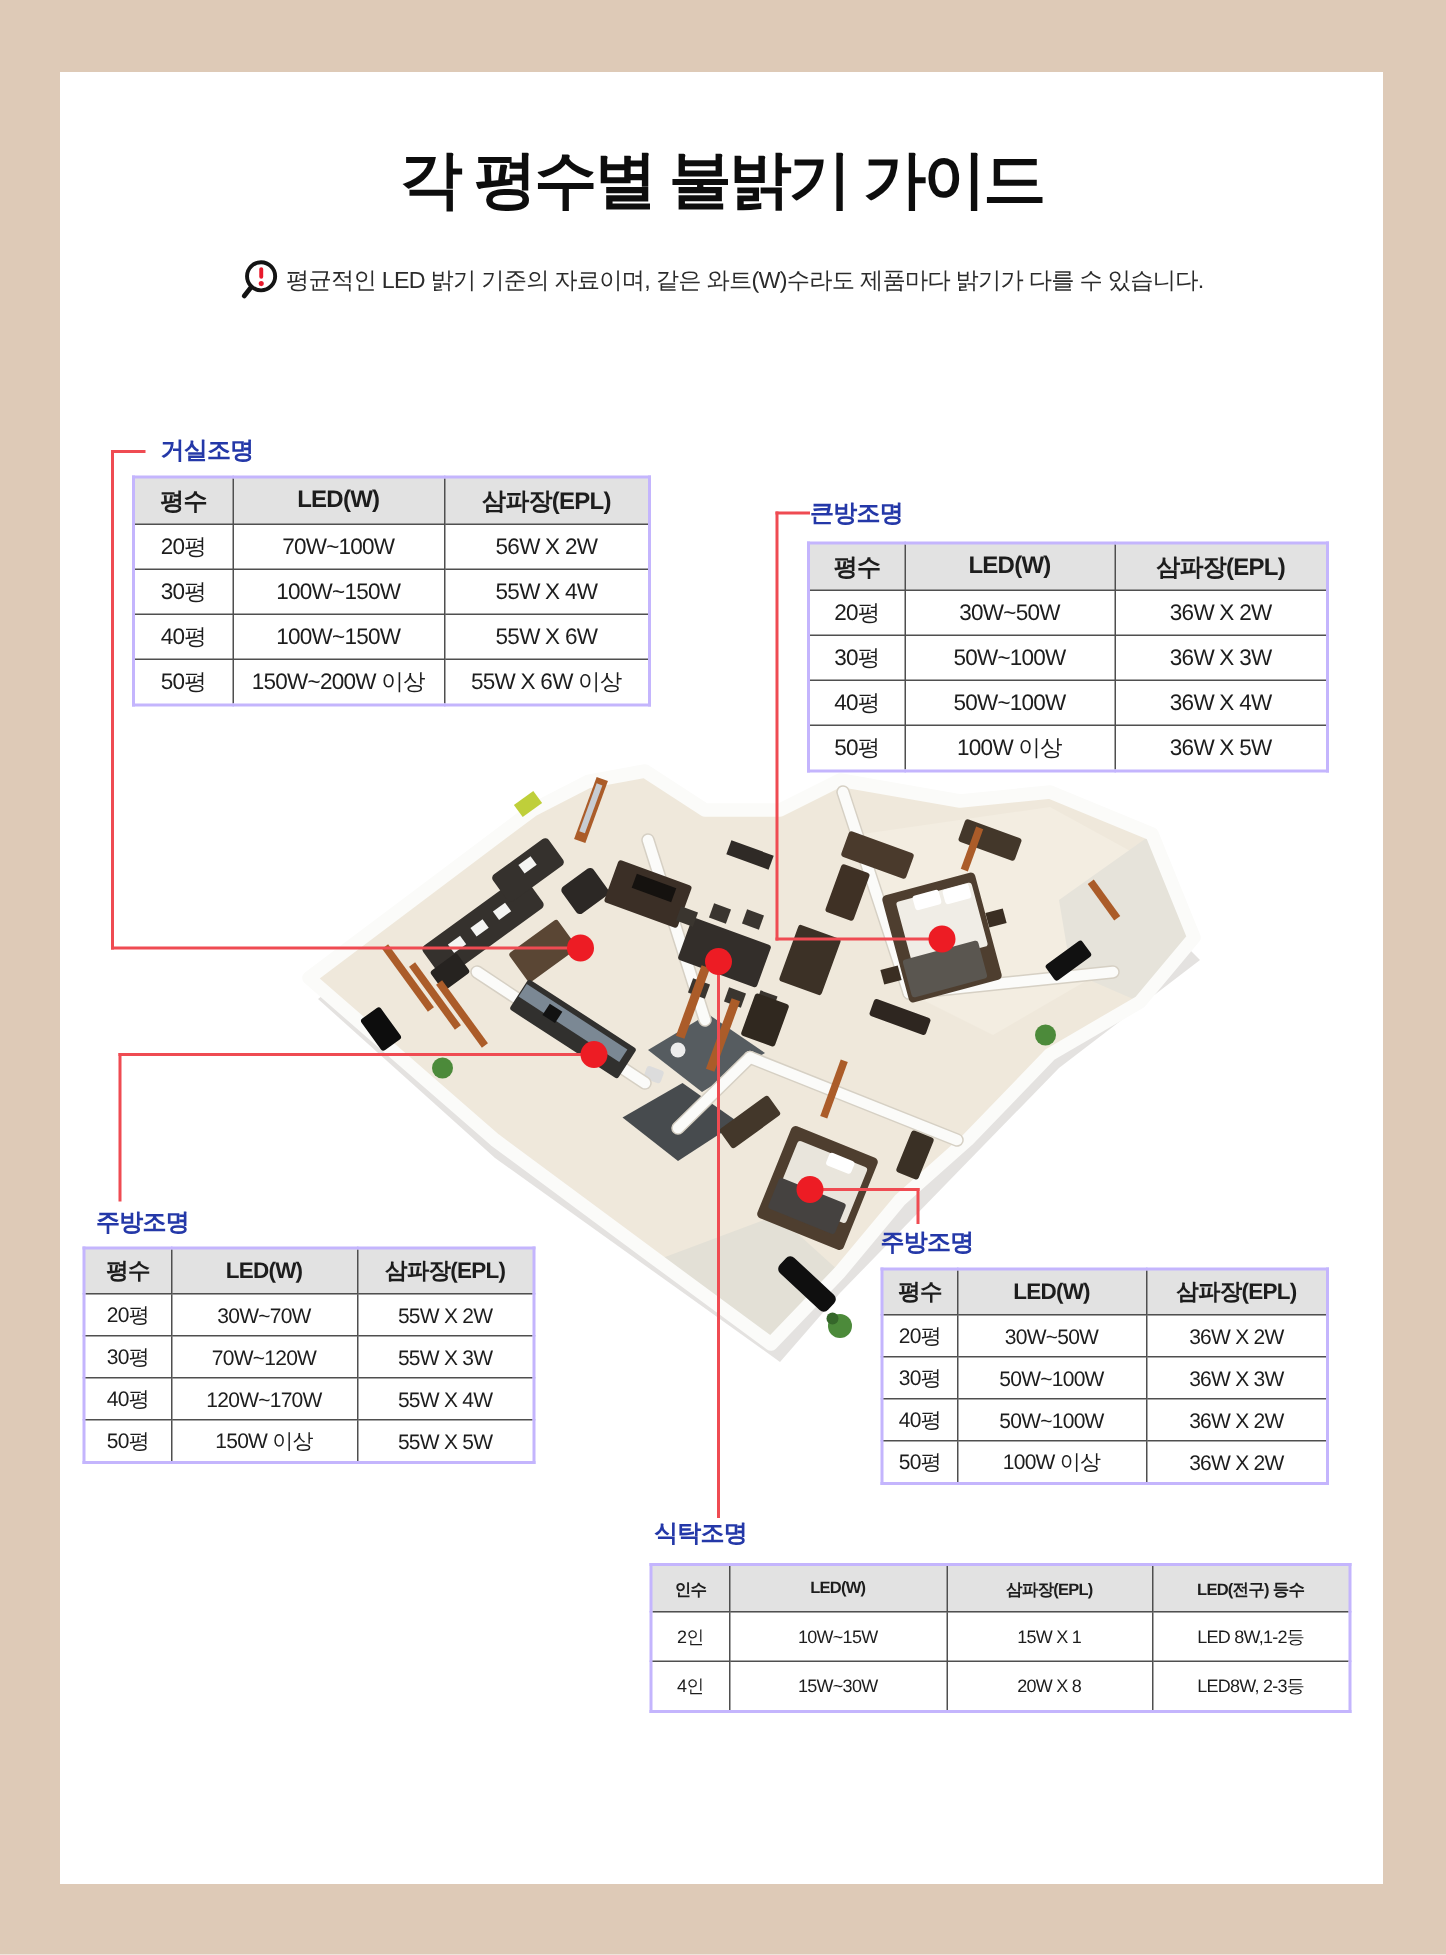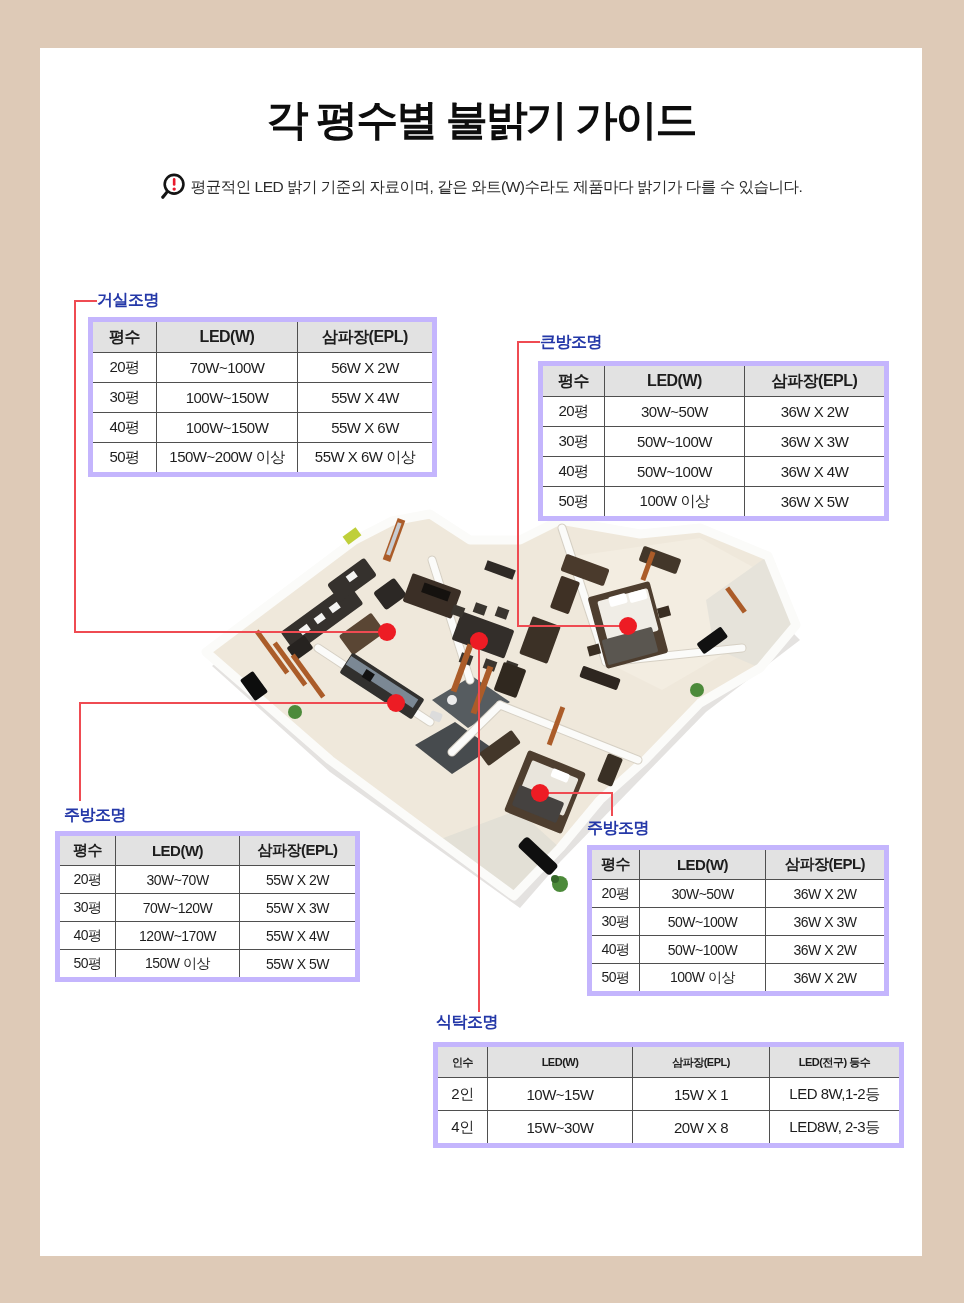--- a/index.html
+++ b/index.html
@@ -14,25 +14,25 @@
   .notice{position:absolute;left:0;top:124px;width:100%;display:flex;align-items:center;
       justify-content:center;gap:1px;}
   .notice-text{font-size:15.5px;color:#2b2b2b;letter-spacing:-0.5px;}
   .mag{width:30px;height:30px;flex:0 0 auto;}
 
   
   .tbl-label{position:absolute;font-size:16px;font-weight:700;color:#2438a8;letter-spacing:-0.5px;}
   table.guide{position:absolute;border-collapse:collapse;background:#fff;table-layout:fixed;}
   table.guide th,table.guide td{border:1px solid #4f4f4f;text-align:center;vertical-align:middle;
       color:#1d1d1d;padding:0 2px;letter-spacing:-0.5px;}
-  table.guide{border:5px solid #c4b5fd;}
+  table.guide{border:2px solid #c4b5fd;}
   table.guide th{background:#e2e2e2;font-weight:600;}
   .t-lg th{height:30px;font-size:16px}.t-lg td{height:29px;font-size:15px}
   .t-md th{height:29px;font-size:15px}.t-md td{height:27px;font-size:14px}
-  .t-dn th{height:30px;font-size:11px}.t-dn td{height:32px;font-size:15px}
+  .t-dn th{height:30px;font-size:11px}.t-dn td{height:32px;font-size:12px}
 
   
   .seg{position:absolute;background:#ef4b52;}
   .dot{position:absolute;width:18px;height:18px;border-radius:50%;background:#ed1c24;}
 
   .floorplan{position:absolute;left:155px;top:452px;}
 </style>
 </head>
 <body>
 
@@ -191,21 +191,21 @@
     <div class="seg" style="left:39px;top:654px;width:2px;height:99px"></div>
     <div class="dot" style="left:347px;top:646px"></div>
 
     <div class="seg" style="left:500px;top:744px;width:73px;height:2px"></div>
     <div class="seg" style="left:571px;top:744px;width:2px;height:24px"></div>
     <div class="dot" style="left:491px;top:736px"></div>
 
     <div class="seg" style="left:438px;top:593px;width:2px;height:371px"></div>
     <div class="dot" style="left:430px;top:584px"></div>
 
-    <div class="tbl-label" style="left:57px;top:242px">거실조명</div>
+    <div class="tbl-label" style="left:67px;top:242px">거실조명</div>
     <table class="guide t-lg" style="left:48px;top:269px;width:344px">
         <colgroup>
           <col style="width: 66px;">
           <col style="width: 141px;">
           <col style="width: 137px;">
         </colgroup>
         <thead>
           <tr>
             <th>평수</th>
             <th>LED(W)</th>

